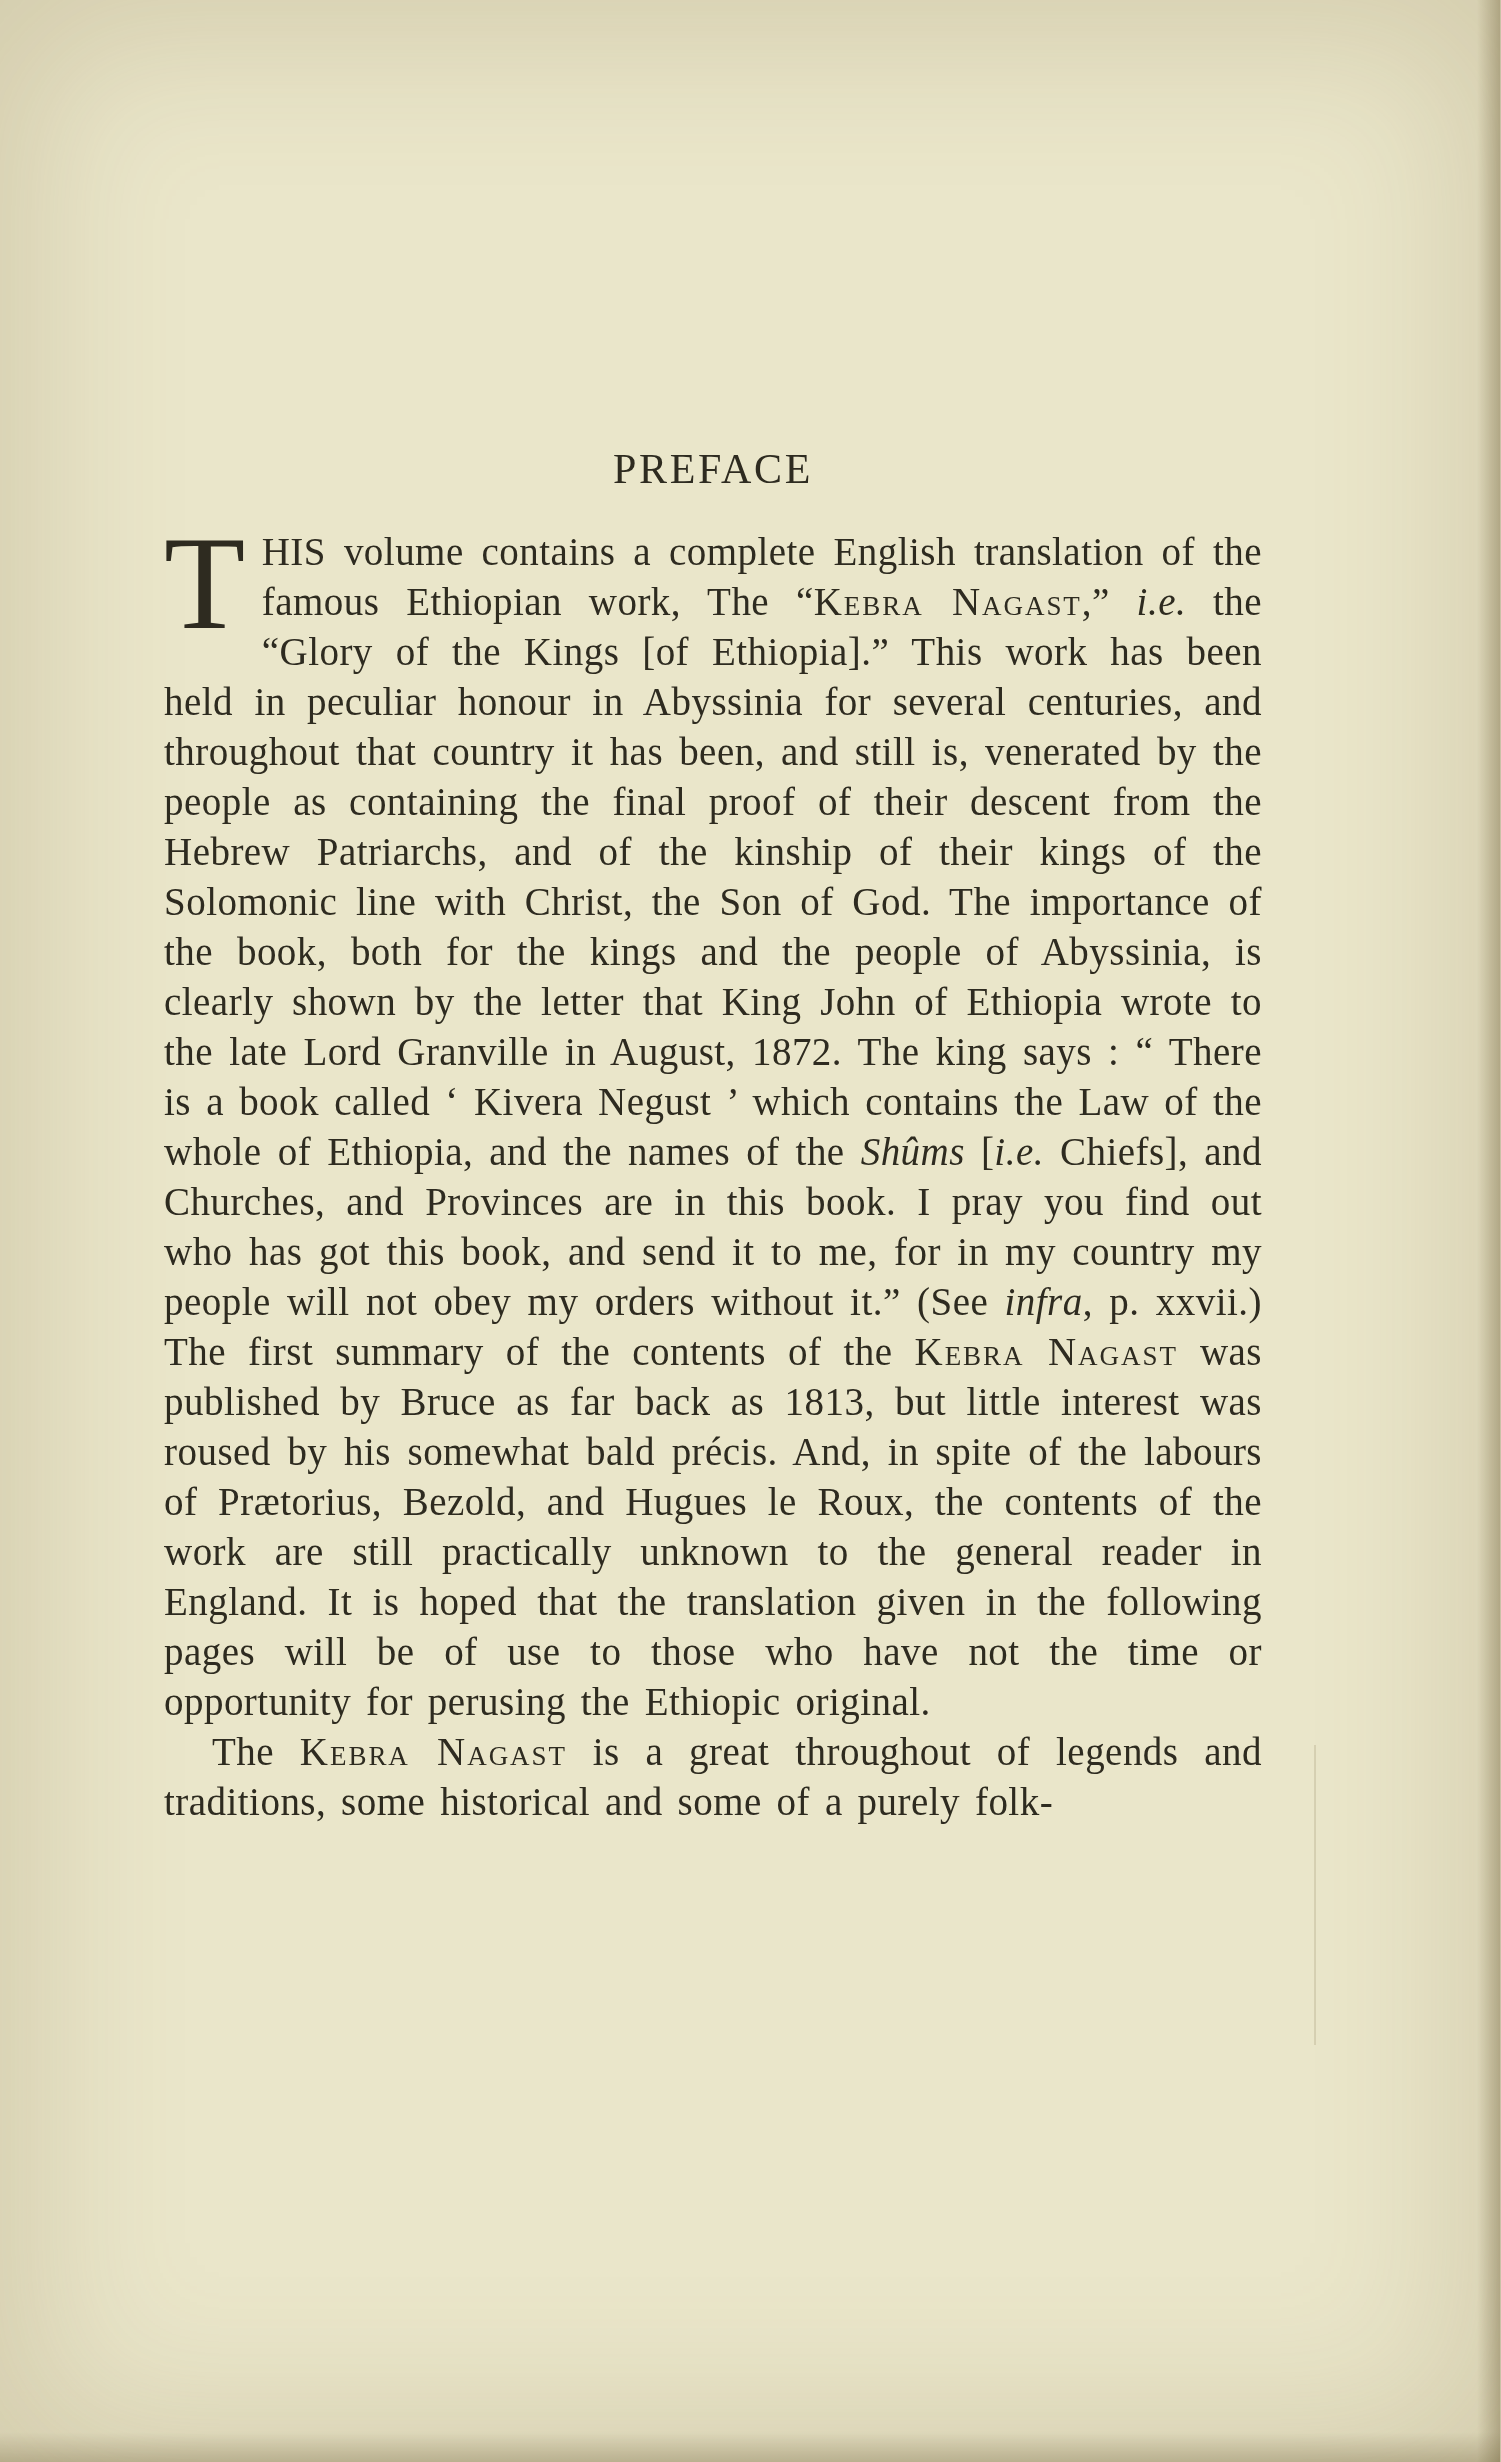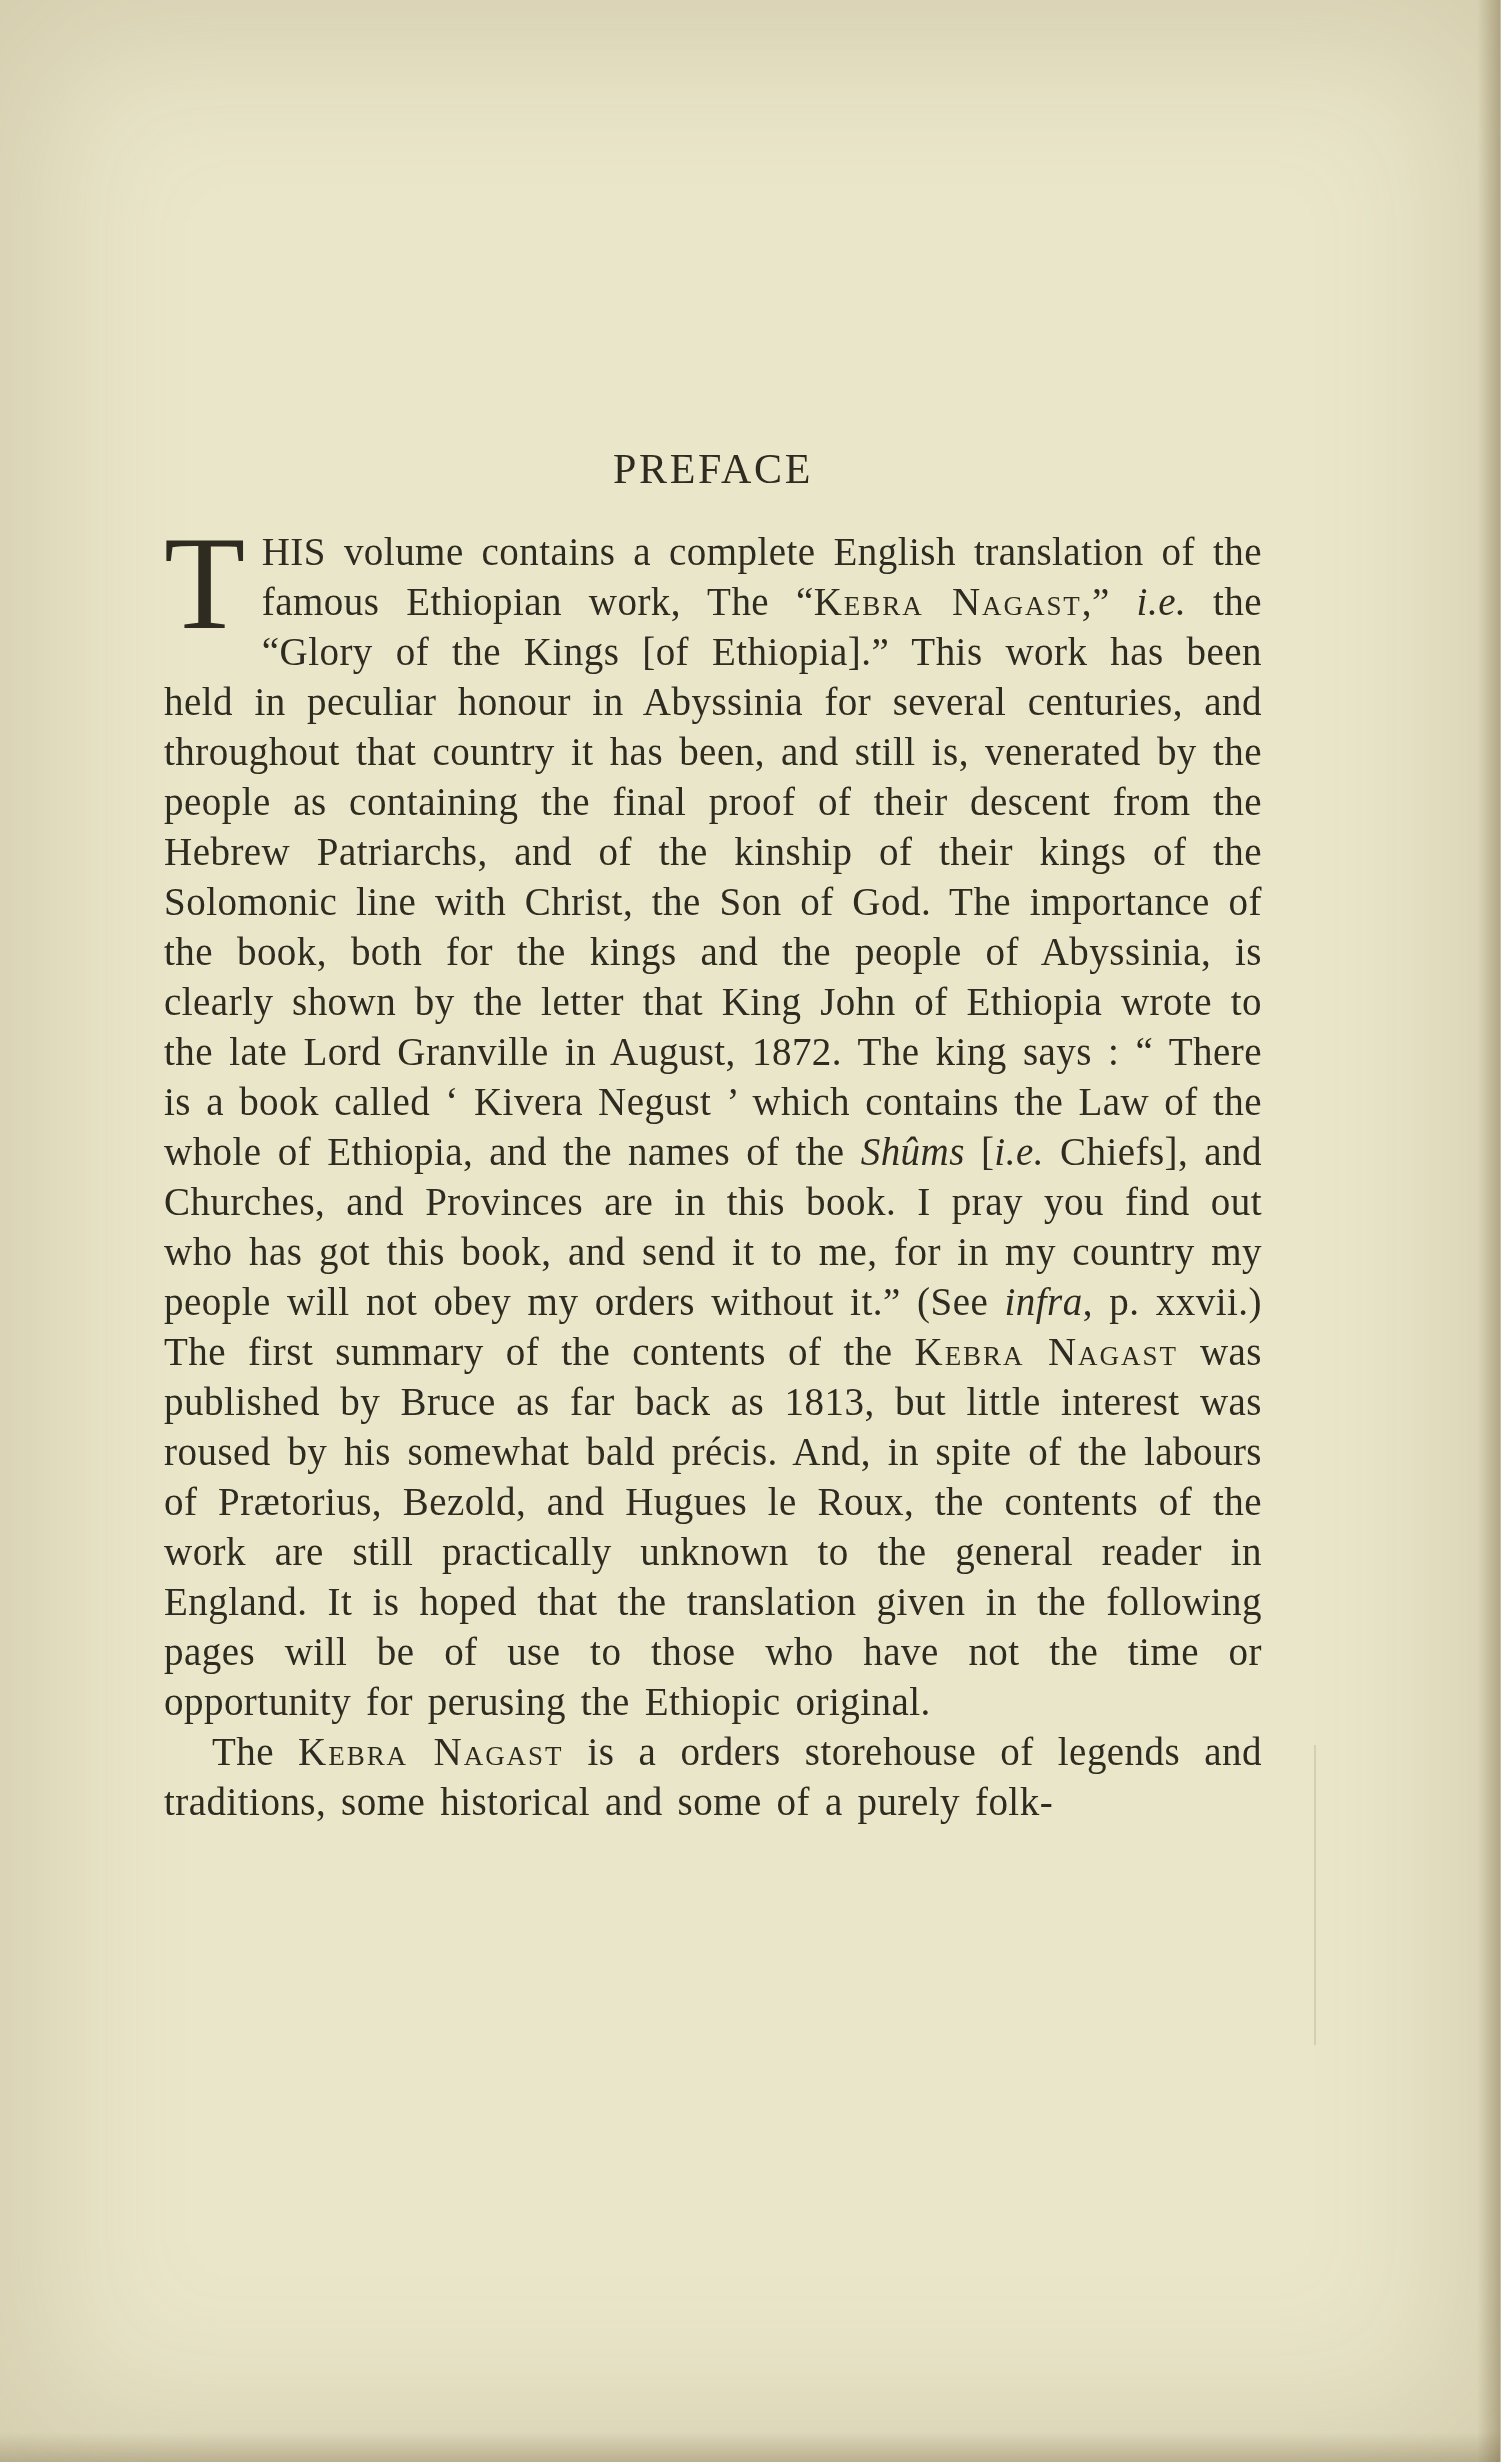--- a/index.html
+++ b/index.html
@@ -95,21 +95,21 @@
 </head>
 <body>
 
 <div class="page">
 
   <div class="content">
     <div class="page-title">PREFACE</div>
 
     <div class="body-text">
         <p class="para"><span class="dropcap">T</span><span class="seg normal">HIS volume contains a complete English translation of the famous Ethiopian work, The “</span><span class="seg smallcaps">Kebra Nagast</span><span class="seg normal">,” </span><span class="seg italic">i.e.</span><span class="seg normal"> the “Glory of the Kings [of Ethiopia].” This work has been held in peculiar honour in Abyssinia for several centuries, and throughout that country it has been, and still is, venerated by the people as containing the final proof of their descent from the Hebrew Patriarchs, and of the kinship of their kings of the Solomonic line with Christ, the Son of God. The importance of the book, both for the kings and the people of Abyssinia, is clearly shown by the letter that King John of Ethiopia wrote to the late Lord Granville in August, 1872. The king says : “ There is a book called ‘ Kivera Negust ’ which contains the Law of the whole of Ethiopia, and the names of the </span><span class="seg italic">Shûms</span><span class="seg normal"> [</span><span class="seg italic">i.e.</span><span class="seg normal"> Chiefs], and Churches, and Provinces are in this book. I pray you find out who has got this book, and send it to me, for in my country my people will not obey my orders without it.” (See </span><span class="seg italic">infra</span><span class="seg normal">, p. xxvii.) The first summary of the contents of the </span><span class="seg smallcaps">Kebra Nagast</span><span class="seg normal"> was published by Bruce as far back as 1813, but little interest was roused by his somewhat bald précis. And, in spite of the labours of Prætorius, Bezold, and Hugues le Roux, the contents of the work are still practically unknown to the general reader in England. It is hoped that the translation given in the following pages will be of use to those who have not the time or opportunity for perusing the Ethiopic original.</span></p>
-        <p class="para indent"><span class="seg normal">The </span><span class="seg smallcaps">Kebra Nagast</span><span class="seg normal"> is a orders storehouse of legends and traditions, some historical and some of a purely folk-</span></p>
+        <p class="para indent"><span class="seg normal">The </span><span class="seg smallcaps">Kebra Nagast</span><span class="seg normal"> is a great throughout of legends and traditions, some historical and some of a purely folk-</span></p>
       </div>
 
   </div>
 
   <div class="crease"></div>
   <div class="edge-right"></div>
   <div class="edge-bottom"></div>
   <div class="vignette"></div>
 
 </div>

